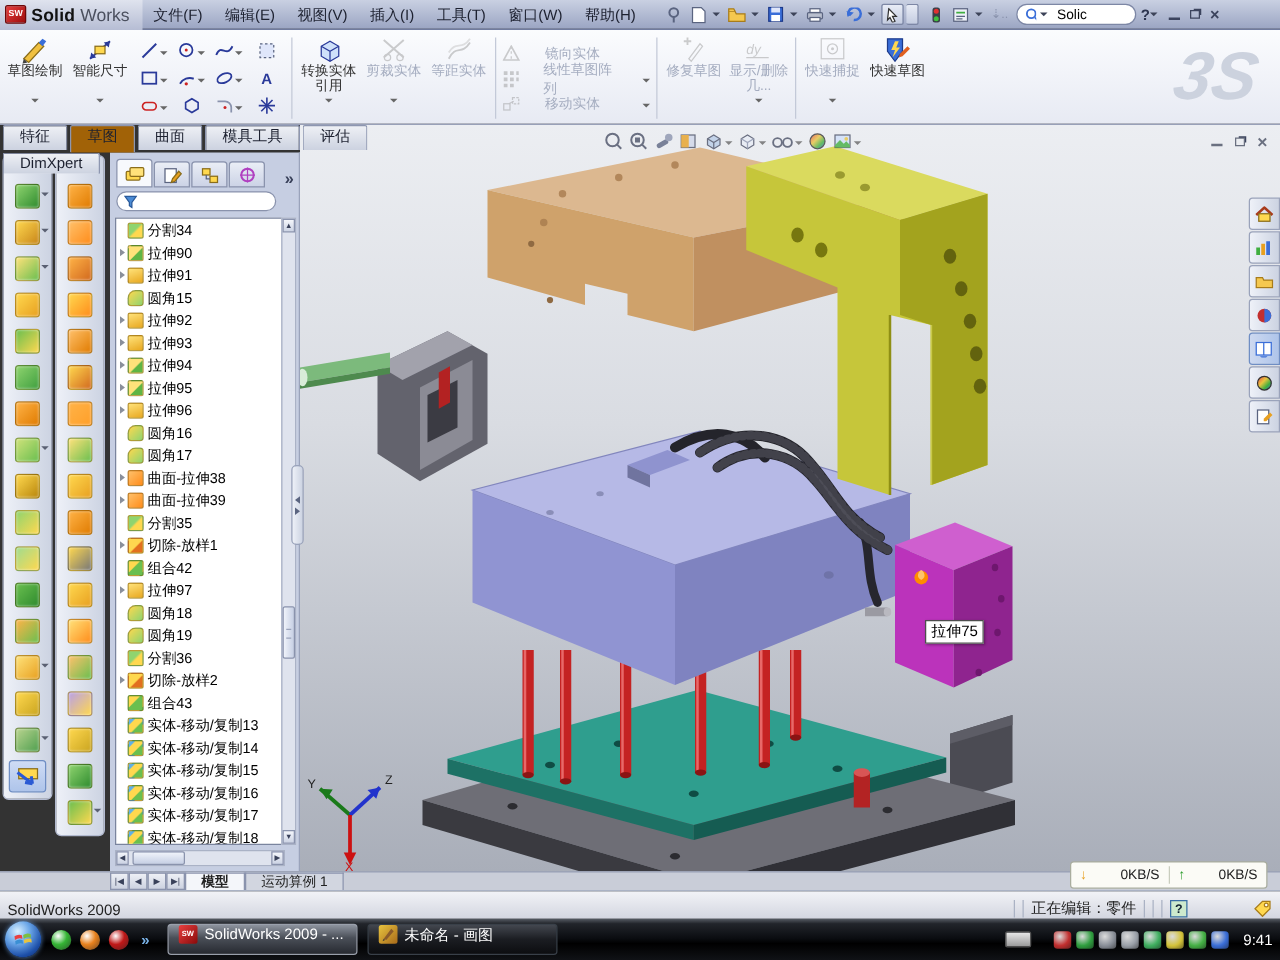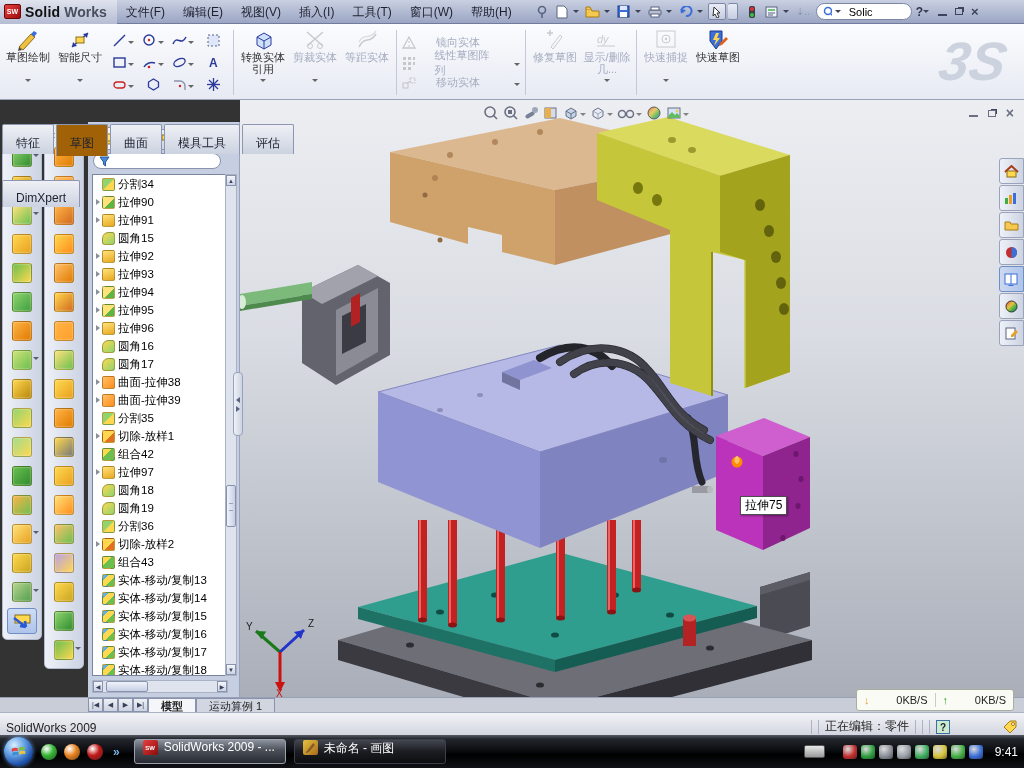--- a/index.html
+++ b/index.html
@@ -10,21 +10,21 @@
   
   #titlebar{position:absolute;left:0;top:0;width:1024px;height:24px;
     background:linear-gradient(#c9d0e2,#9ba5c3);border-bottom:1px solid #707b9e;
     display:flex;align-items:center;}
   #logo{display:flex;align-items:center;gap:4px;padding:0 10px 0 4px;
     background:linear-gradient(#dfe3ee,#b6bdd4);height:24px;}
   #logo .badge{width:17px;height:15px;background:linear-gradient(135deg,#e84040,#9c0c0c);
     border:1px solid #6d0707;border-radius:2px;color:#fff;font-size:7px;font-weight:bold;
     display:flex;align-items:center;justify-content:center;}
   #logo b{font-size:14px;color:#111;letter-spacing:.2px;}
-  #logo span.works{font-weight:bold;color:#4a4f5e;font-size:14px;}
+  #logo span.works{font-weight:normal;color:#4a4f5e;font-size:14px;}
   .menu-item{padding:0 9px;line-height:24px;font-size:12px;color:#1d2130;cursor:default;}
   #qat{display:flex;align-items:center;gap:2px;margin-left:12px;}
   .qico{width:18px;height:17px;display:inline-flex;align-items:center;justify-content:center;}
   .qcaret{width:0;height:0;border-left:3px solid transparent;border-right:3px solid transparent;
     border-top:3px solid #3c4358;margin:0 3px 0 0;}
   .qsel{border:1px solid #7d87a5;background:linear-gradient(#e8ecf6,#c4cce0);border-radius:2px;}
   #searchpill{display:flex;align-items:center;width:96px;height:17px;background:#fff;
     border:1px solid #7d87a5;border-radius:9px;padding:0 6px;margin:0 4px;gap:3px;}
   #searchpill input{border:none;outline:none;width:58px;font-size:11px;background:transparent;}
   .winbtns{display:flex;gap:8px;margin:0 8px 0 6px;align-items:center;}
@@ -48,23 +48,23 @@
     align-content:center;margin:0 2px;}
   .gcell{display:flex;align-items:center;justify-content:center;gap:1px;}
   #listcol{display:flex;flex-direction:column;justify-content:center;gap:2px;margin:0 2px;}
   .rbn-row{display:flex;align-items:center;gap:20px;font-size:11px;height:18px;color:#333;width:118px;}
   .rbn-row.dis{color:#a5adc0;}
   #watermark{position:absolute;right:18px;top:2px;font-size:54px;font-style:italic;
     font-weight:bold;color:#ccd2de;transform:skewX(-10deg);line-height:70px;}
 
   
   #cmdtabs{position:absolute;left:0;top:100px;width:364px;height:22px;z-index:5;}
-  .ctab{display:inline-block;padding:10px 13px 2px;font-size:12px;color:#1d2130;
+  .ctab{display:inline-block;padding:0 13px 2px;font-size:12px;color:#1d2130;
     background:linear-gradient(#eef0f5,#ccd2e0);border:1px solid #8d96b0;border-bottom:none;
-    border-radius:2px 2px 0 0;margin-left:2px;margin-top:24px;}
+    border-radius:2px 2px 0 0;margin-left:2px;}
   .ctab.active{background:#a16207;padding-bottom:4px;position:relative;z-index:6;}
 
   
   #viewport{position:absolute;left:240px;top:100px;width:784px;height:597px;
     background:linear-gradient(#eceef2 0%,#d9dce2 40%,#a9aeb9 100%);overflow:hidden;}
   #scene{position:absolute;left:0;top:0;}
   #hud{position:absolute;left:243px;top:5px;display:flex;align-items:center;gap:4px;opacity:.78;}
   .hudi{display:flex;align-items:center;gap:1px;}
   #docbtns{position:absolute;right:10px;top:8px;display:flex;gap:10px;align-items:center;}
   #docbtns .g-min,#docbtns .g-restore{border-color:#6a7080;}

